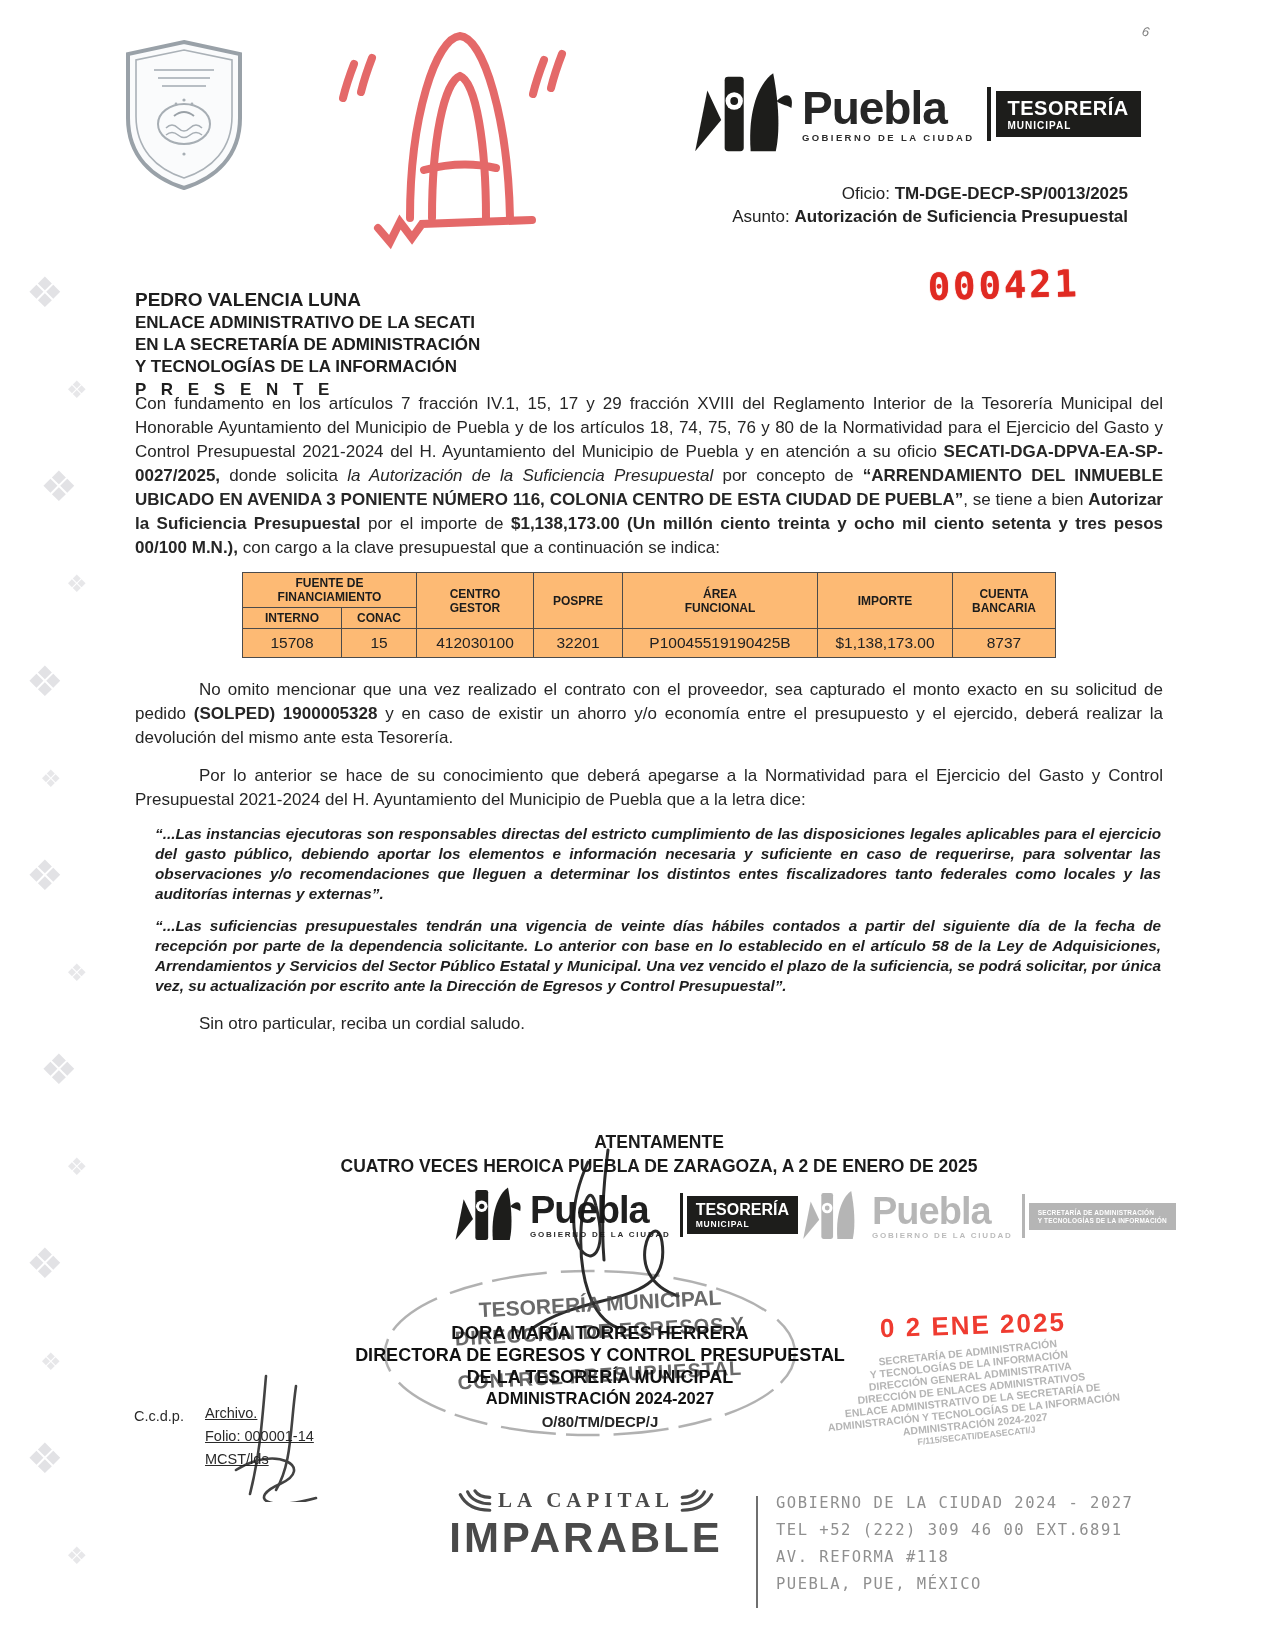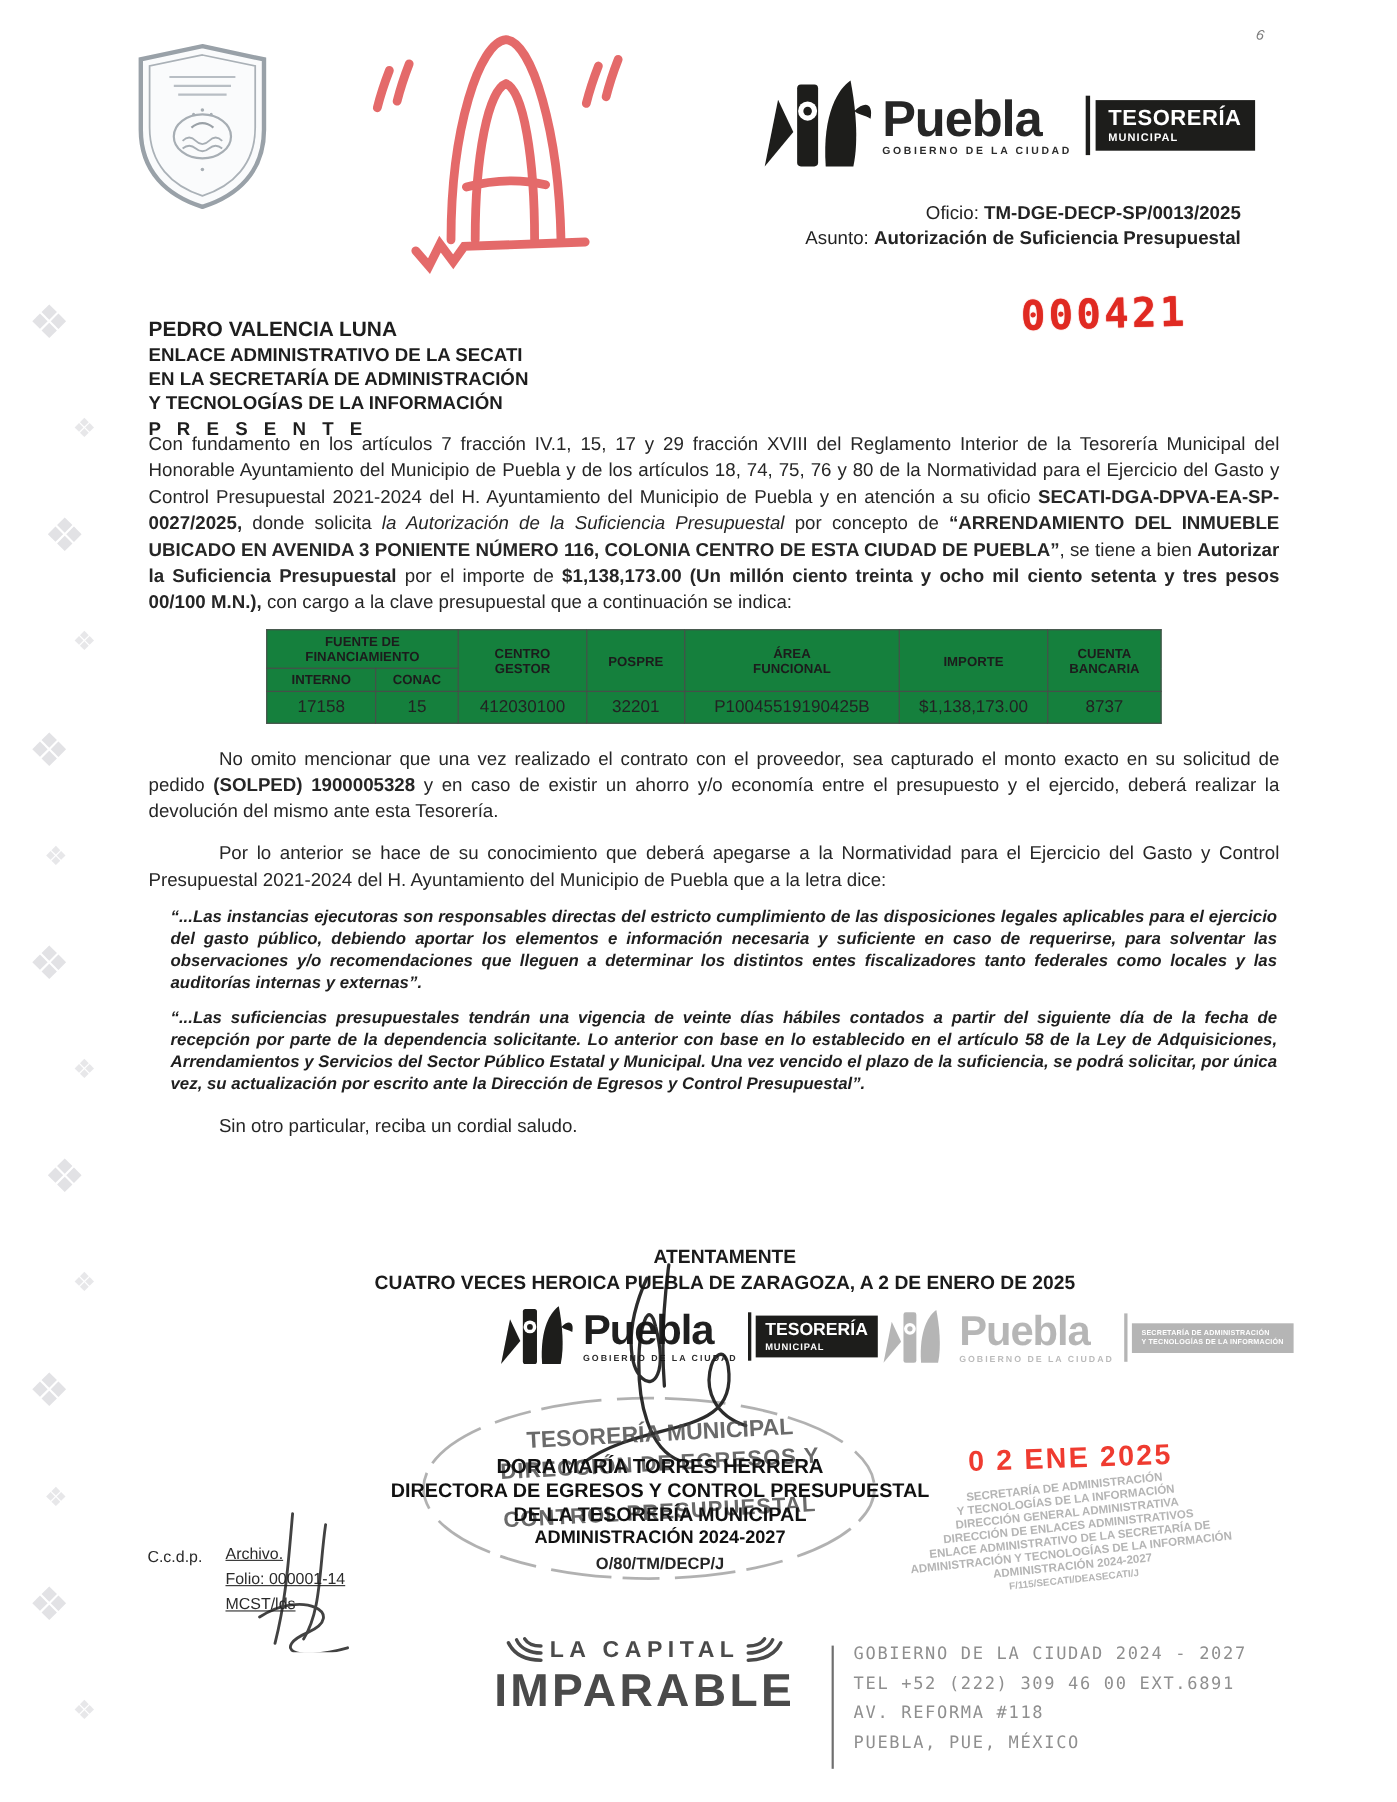--- a/index.html
+++ b/index.html
@@ -49,21 +49,21 @@
 
   
   .body-col{position:absolute;left:135px;top:392px;width:1028px;}
   .body-col p{margin:0;font-size:17px;line-height:24px;text-align:justify;}
   .p2{margin-top:20px !important;text-indent:64px;}
   .p3{margin-top:14px !important;text-indent:64px;}
   .quote{margin:12px 2px 0 20px !important;font-size:15.3px !important;line-height:20px !important;
          font-weight:700;font-style:italic;color:#1f1f1f;}
   .closing{margin-top:16px !important;text-indent:64px;text-align:left !important;}
 
-  table.budget{border-collapse:collapse;margin:12px auto 0;background:#15803d;}
+  table.budget{border-collapse:collapse;margin:12px auto 0;background:#fdba74;}
   table.budget th,table.budget td{border:1.5px solid #4b4b4b;}
   table.budget th{font-size:12px;font-weight:700;padding:3px 6px;white-space:pre-line;
                   line-height:14px;text-align:center;color:#1c1c1c;}
   table.budget td{font-size:15.5px;padding:5px 6px;text-align:center;color:#222;}
   .cw1{width:86px}.cw2{width:62px}.cw3{width:104px}.cw4{width:76px}.cw5{width:182px}.cw6{width:122px}.cw7{width:90px}
 
   .atent{position:absolute;left:0;top:1130px;width:100%;text-align:center;
          font-weight:700;font-size:17.5px;line-height:24px;color:#1b1b1b;padding-left:24px;}
 
   
@@ -101,21 +101,21 @@
   .secati-stamp div:last-child{font-size:9px;}
 
   .ccdp{position:absolute;left:133px;top:1402px;font-size:14.5px;line-height:23px;color:#2a2a2a;}
   .ccdp .lbl{position:absolute;left:1px;top:3px;}
   .ccdp .lines{margin-left:72px;text-decoration:underline;}
   .ccdp-scribble{position:absolute;left:218px;top:1372px;}
 
   
   .footer-brand{position:absolute;left:438px;top:1488px;width:296px;text-align:center;color:#4a4a4a;}
   .fb-top{display:flex;align-items:center;justify-content:center;gap:6px;font-size:21px;
-          font-weight:700;letter-spacing:5px;}
+          font-weight:700;letter-spacing:5px;font-family:Liberation Serif, serif;}
   .fb-bottom{font-size:42px;font-weight:800;letter-spacing:3px;line-height:46px;margin-top:2px;}
   .footer-divider{position:absolute;left:756px;top:1496px;width:2px;height:112px;background:#6f6f6f;}
   .footer-address{position:absolute;left:776px;top:1490px;font-family:"DejaVu Sans Mono",monospace;
                   font-size:15.5px;line-height:27px;letter-spacing:1.5px;color:#8f8f8f;}
 </style>
 </head>
 <body>
 
 <div class="page">
 
@@ -218,21 +218,21 @@
 FUNCIONAL</th>
         <th rowspan="2" class="cw6">IMPORTE</th>
         <th rowspan="2" class="cw7">CUENTA
 BANCARIA</th>
       </tr>
       <tr>
         <th class="cw1">INTERNO</th>
         <th class="cw2">CONAC</th>
       </tr>
       <tr>
-        <td>17158</td>
+        <td>15708</td>
         <td>15</td>
         <td>412030100</td>
         <td>32201</td>
         <td>P10045519190425B</td>
         <td>$1,138,173.00</td>
         <td>8737</td>
       </tr>
     </tbody>
       </table>
 

